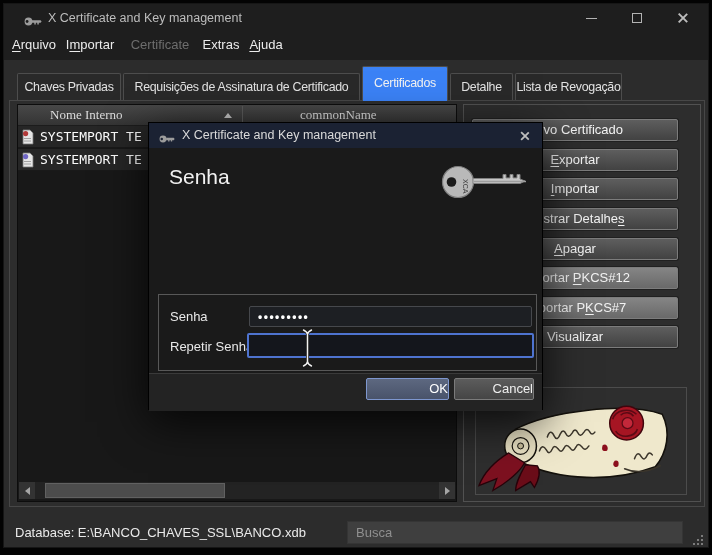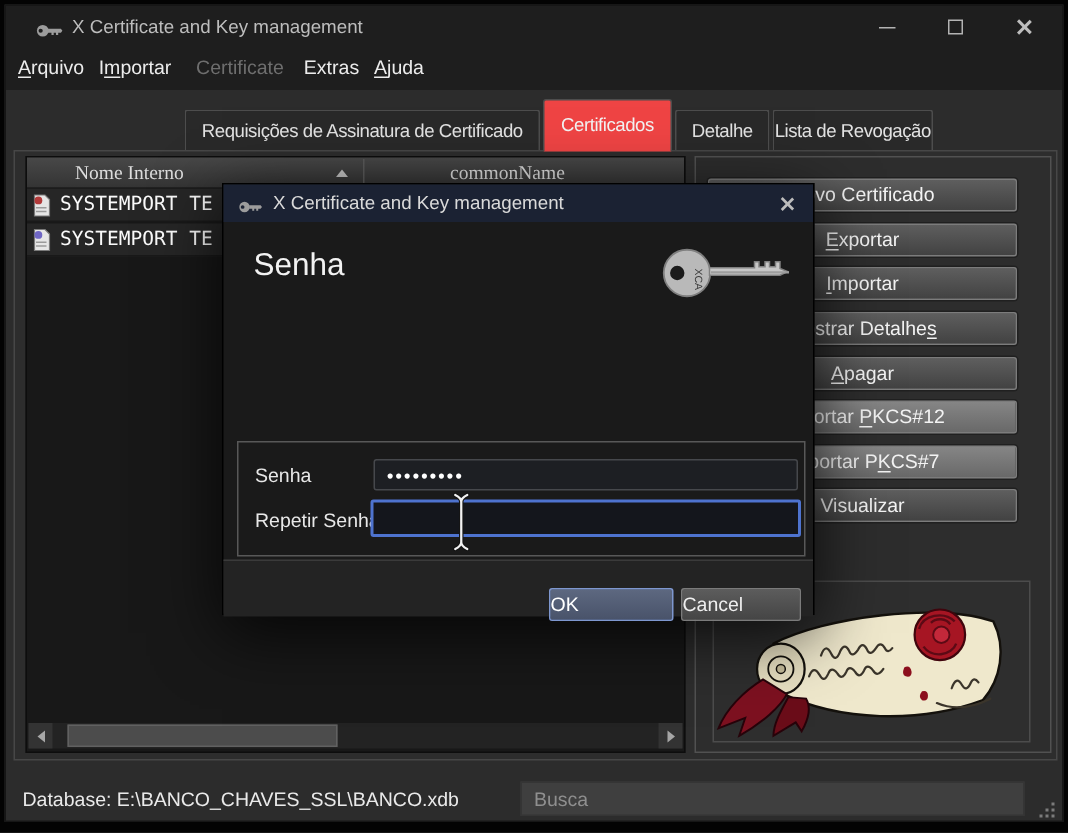--- a/index.html
+++ b/index.html
@@ -22,21 +22,21 @@
   
   .menubar{position:absolute;left:0;top:28px;right:0;height:27px}
   .menu-item{position:absolute;top:0;height:26px;line-height:26px;text-align:center;font-size:13px;color:#ececec;cursor:pointer;white-space:nowrap}
   .menu-item.disabled{color:#6e6e6e;cursor:default}
   .mn{text-decoration:underline;text-underline-offset:2px}
 
   
   .tab{position:absolute;background:#292929;border:1px solid #4d4d4d;border-bottom:none;border-radius:2px 2px 0 0;
        color:#e2e2e2;font-size:12.4px;letter-spacing:-0.3px;text-align:center;cursor:pointer;
        top:69px;height:28px;line-height:27px;white-space:nowrap;overflow:hidden}
-  .tab.active{top:62px;height:35px;line-height:33px;background:#ef4444;color:#f2f2f2;z-index:2}
+  .tab.active{top:62px;height:35px;line-height:33px;background:#3b82f6;color:#f2f2f2;z-index:2}
 
   
   .tabpane{position:absolute;left:5px;top:96px;width:696px;height:407px;background:#2d2d2d;border:1px solid #474747}
   .table-panel{position:absolute;left:13px;top:100px;width:440px;height:398px;background:#181818;border:1px solid #0d0d0d}
   .thead{position:absolute;left:0;top:0;right:0;height:21px;background:linear-gradient(#484848,#343434);
          border-bottom:1px solid #1c1c1c;font-family:Liberation Serif, serif;font-size:13px;color:#dcdcdc}
   .thead .c1{position:absolute;left:32px;top:2px}
   .thead .c2{position:absolute;left:282px;top:2px}
   .sort-asc{position:absolute;left:206px;top:8px;width:0;height:0;border-left:4px solid transparent;border-right:4px solid transparent;border-bottom:5px solid #c4c4c4}
   .col-div{position:absolute;left:224px;top:1px;width:1px;height:19px;background:#5a5a5a}
@@ -78,21 +78,21 @@
   .dlg-keyart{position:absolute;left:292px;top:40px}
   .dlg-message{position:absolute;left:20px;top:112px;font-size:12.5px;color:#cfcfcf;white-space:nowrap}
   .dlg-group{position:absolute;left:9px;top:171px;width:379px;height:77px;border:1px solid #585858}
   .f-label{position:absolute;left:11px;font-size:13px;color:#e8e8e8;white-space:nowrap}
   .pw-field{position:absolute;left:90px;top:11px;width:283px;height:21px;background:#1d1f23;border:1px solid #46484c;border-radius:2px;
             color:#fff;font-size:12px;font-weight:bold;letter-spacing:1.5px;padding:0 8px;outline:none;cursor:text}
   .rpw-field{position:absolute;left:88px;top:38px;width:287px;height:25px;background:#14161c;border:2px solid var(--focus-blue,#4e73cf);
              border-radius:2px;color:#fff;font-size:12px;padding:0 8px;outline:none;cursor:text}
   .ibeam{position:absolute;left:151px;top:204px;z-index:3}
   .dlg-footer{position:absolute;left:0;right:0;top:250px;height:38px;background:#232323;border-top:1px solid #3a3a3a}
-  .dlg-btn{position:absolute;top:18px;height:22px;border-radius:2px;font-size:13px;text-align:left;line-height:20px;cursor:pointer}
+  .dlg-btn{position:absolute;top:4px;height:22px;border-radius:2px;font-size:13px;text-align:right;line-height:20px;cursor:pointer}
   .btn-ok{left:217px;width:83px;background:linear-gradient(#5d6880,#49536a);border:1px solid #7e97cf;color:#fff}
   .btn-cancel{left:305px;width:80px;background:linear-gradient(#5c5c5c,#454545);border:1px solid #7b7b7b;color:#efefef}
 </style>
 </head>
 <body>
 
 <div class="window">
   <div class="top-strip"></div>
 
   <div class="titlebar">
@@ -116,20 +116,21 @@
   </div>
 
   <div class="menubar">
     <span class="menu-item" style="left:8px;width:44px"><span></span><span class="mn">A</span><span>rquivo</span></span>
     <span class="menu-item" style="left:57px;width:58px"><span>I</span><span class="mn">m</span><span>portar</span></span>
     <span class="menu-item disabled" style="left:124px;width:64px"><span>Certificate</span><span class="mn"></span><span></span></span>
     <span class="menu-item" style="left:198px;width:38px"><span>Extras</span><span class="mn"></span><span></span></span>
     <span class="menu-item" style="left:244px;width:36px"><span></span><span class="mn">A</span><span>juda</span></span>
   </div>
 
+  <div class="tab" style="left:13px;width:104px">Chaves Privadas</div>
   <div class="tab" style="left:119px;width:237px">Requisições de Assinatura de Certificado</div>
   <div class="tab active" style="left:358px;width:86px">Certificados</div>
   <div class="tab" style="left:446px;width:63px">Detalhe</div>
   <div class="tab" style="left:511px;width:107px">Lista de Revogação</div>
 
   <div class="tabpane"></div>
 
   <div class="table-panel">
     <div class="thead">
       <span class="c1">Nome Interno</span>

